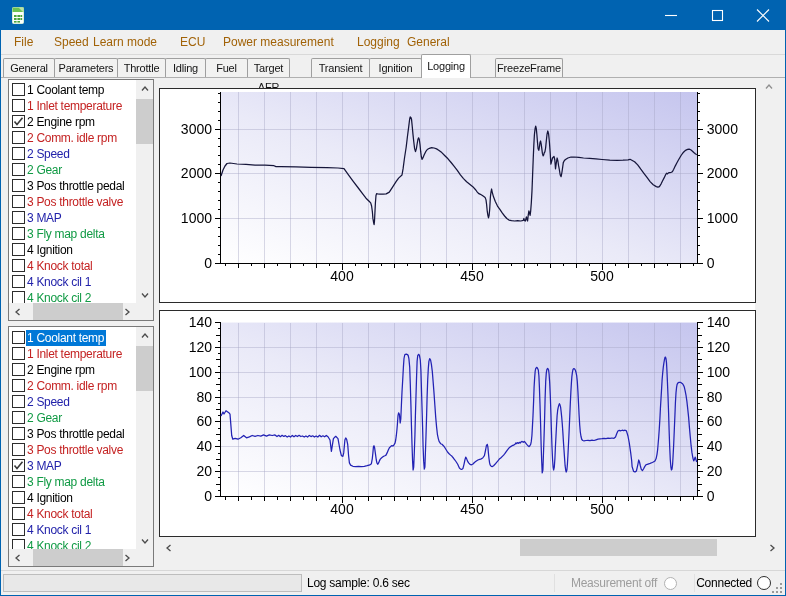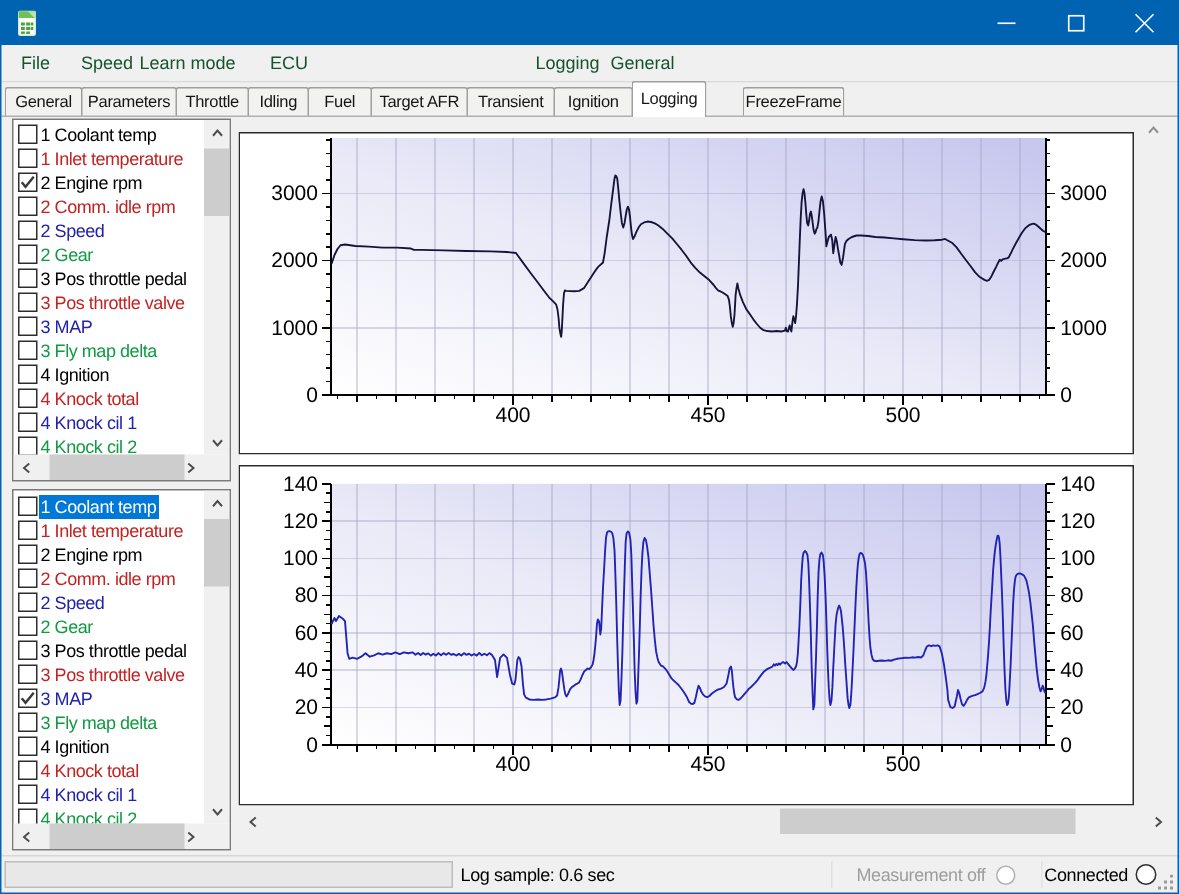--- a/index.html
+++ b/index.html
@@ -3,21 +3,21 @@
 <style>
 * { margin:0; padding:0; box-sizing:border-box; }
 html,body { width:786px; height:596px; overflow:hidden; }
 body { font-family:"Liberation Sans", sans-serif; background:#f0f0f0; position:relative;
   -webkit-font-smoothing:antialiased; }
 .titlebar { position:absolute; left:0; top:0; width:786px; height:30px; background:#0063b1; }
 .title { position:absolute; left:30px; top:0; height:30px; line-height:30px; color:#fdfeff;
   font-size:13px; }
 .menubar { position:absolute; left:1px; top:30px; width:784px; height:25px; background:#f0f0f0;
   border-bottom:1px solid #d9d9d9; }
-.mi { position:absolute; top:0; height:24px; line-height:24px; font-size:12px; color:#14532d; }
+.mi { position:absolute; top:0; height:24px; line-height:24px; font-size:12px; color:#a16207; }
 .tabs { position:absolute; left:1px; top:55px; width:784px; height:23px; background:#f0f0f0; }
 .tabline { position:absolute; left:1px; top:77px; width:784px; height:1px; background:#b0b0b0; }
 .tab { position:absolute; top:3px; height:20px; background:#f2f2f1; border:1px solid #9f9f9f;
   border-bottom:none; font-size:11px; letter-spacing:-0.2px; color:#151515; text-align:center; line-height:19px;
   border-radius:2px 2px 0 0; }
 .seltab { top:-1px; height:24px; background:#ffffff; z-index:3; line-height:22px; }
 .lb { position:absolute; background:#fff; border:1px solid #7a7a7a; overflow:hidden; }
 .it { position:absolute; height:16px; line-height:16px; font-size:12px; letter-spacing:-0.3px; white-space:nowrap; }
 .sel { background:#0078d7; color:#fff; padding:1px 2px 1px 1px; }
 .cb { position:absolute; width:13px; height:13px; background:#fff; border:1px solid #2d2d2d; }
@@ -57,31 +57,32 @@
    <line x1="129" y1="9.5" x2="117" y2="21.5"></line>
   </g>
  </svg>
 </div>
 
 <div class="menubar">
 <span class="mi" style="left:13px">File</span>
 <span class="mi" style="left:53px">Speed</span>
 <span class="mi" style="left:92px">Learn mode</span>
 <span class="mi" style="left:179px">ECU</span>
+<span class="mi" style="left:222px">Power measurement</span>
 <span class="mi" style="left:356px">Logging</span>
 <span class="mi" style="left:406px">General</span>
 </div>
 
 <div class="tabs">
 <div class="tab" style="left:2px;width:52px">General</div>
 <div class="tab" style="left:53px;width:64px">Parameters</div>
 <div class="tab" style="left:116px;width:49px">Throttle</div>
 <div class="tab" style="left:164px;width:41px">Idling</div>
 <div class="tab" style="left:204px;width:43px">Fuel</div>
-<div class="tab" style="left:246px;width:65px">Target AFR</div>
+<div class="tab" style="left:246px;width:43px">Target AFR</div>
 <div class="tab" style="left:310px;width:59px">Transient</div>
 <div class="tab" style="left:368px;width:53px">Ignition</div>
 <div class="tab seltab" style="left:420px;width:50px">Logging</div>
 <div class="tab" style="left:494px;width:68px">FreezeFrame</div>
 </div>
 <div class="tabline"></div>
 
 <div class="lb" style="left:8px;top:79px;width:146px;height:242px">
 <div class="cb" style="left:3px;top:3px"></div>
 <div class="it" style="top:2px;left:18px;color:#000000">1 Coolant temp</div>

